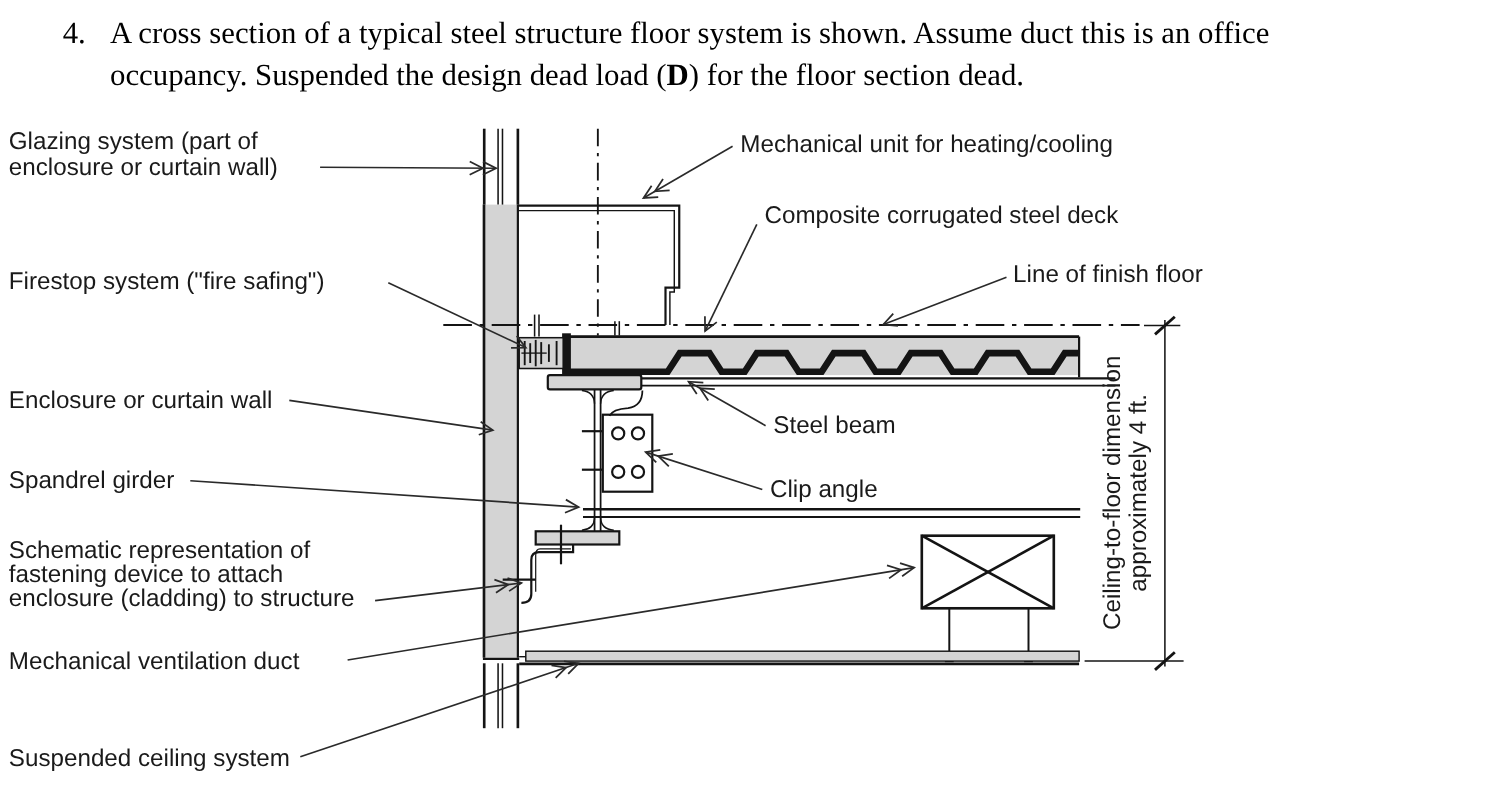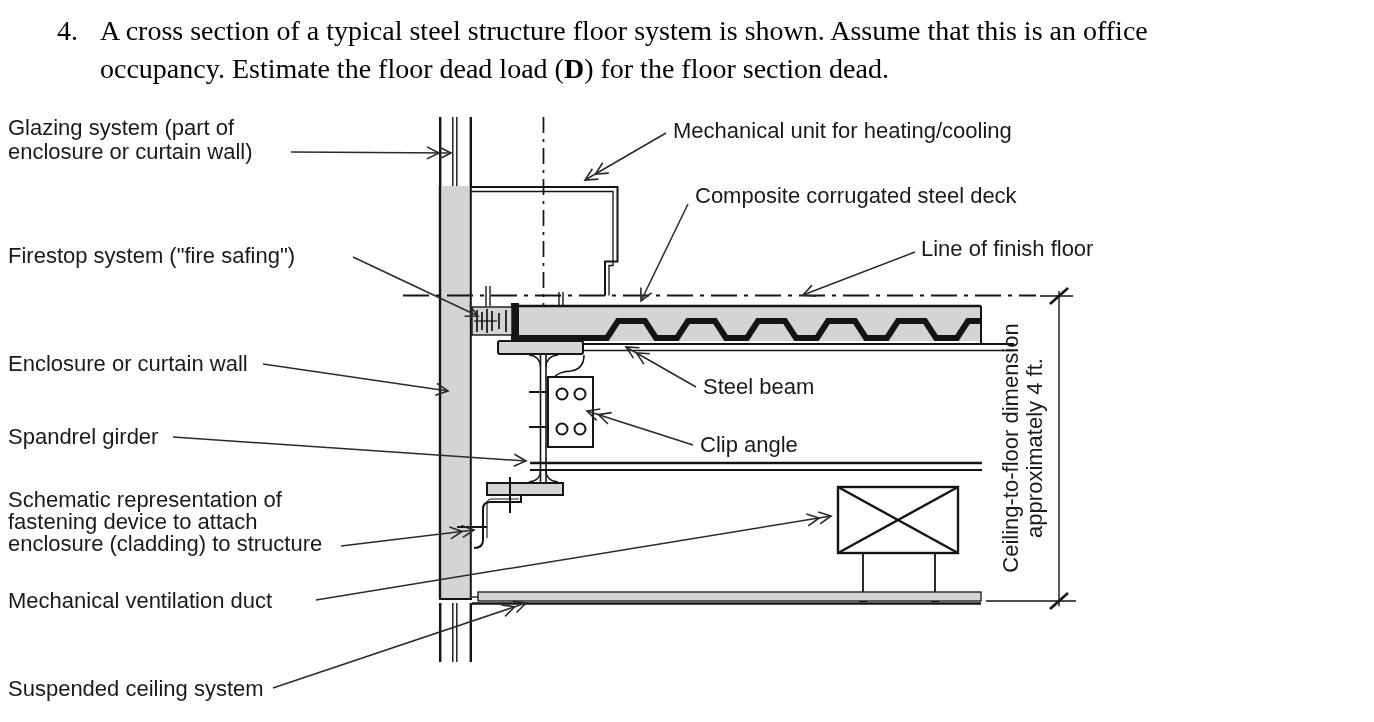--- a/index.html
+++ b/index.html
@@ -15,22 +15,22 @@
   .leader{stroke:#2a2a2a;stroke-width:1.5;fill:none;}
 </style>
 </head>
 <body>
 
 <div id="page">
 
   <div class="question">
     <span class="qnum">4.</span>
     <div class="qtext">
-      <span>A cross section of a typical steel structure floor system is shown. Assume that this is an office</span><br>
-      <span>occupancy. Estimate the floor dead load (</span><b>D</b><span>) for the floor section dead.</span>
+      <span>A cross section of a typical steel structure floor system is shown. Assume duct this is an office</span><br>
+      <span>occupancy. Suspended the design dead load (</span><b>D</b><span>) for the floor section dead.</span>
     </div>
   </div>
 
   <svg width="1374" height="722" viewBox="0 0 1374 722">
     <defs>
       <marker id="mSingle" markerWidth="17" markerHeight="17" refX="14" refY="8" orient="auto" markerUnits="userSpaceOnUse">
         <path d="M2,2 L14,8 L2,14" fill="none" stroke="#2a2a2a" stroke-width="1.6"></path>
       </marker>
       <marker id="mDouble" markerWidth="29" markerHeight="17" refX="26" refY="8" orient="auto" markerUnits="userSpaceOnUse">
         <path d="M2,2 L14,8 L2,14 M14,2 L26,8 L14,14" fill="none" stroke="#2a2a2a" stroke-width="1.6"></path>

